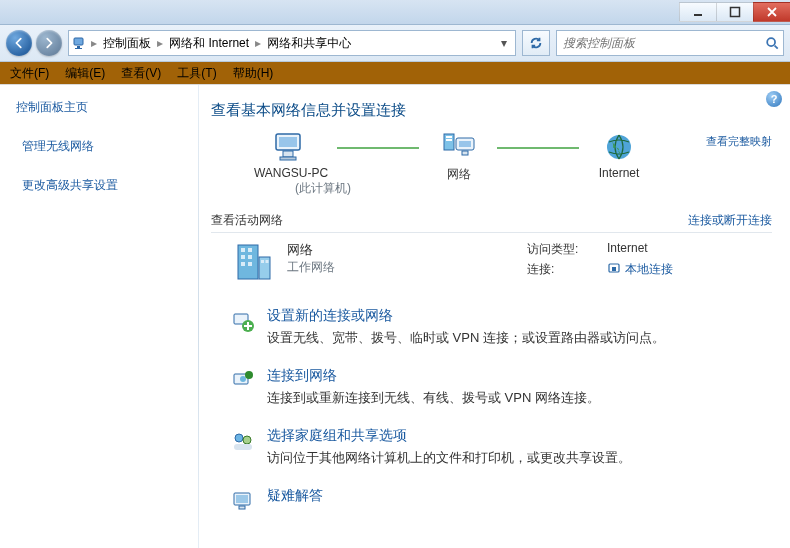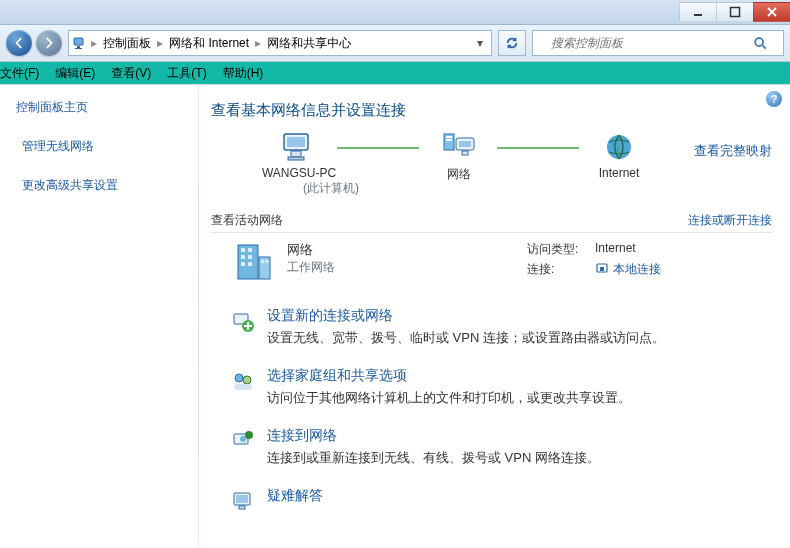--- a/index.html
+++ b/index.html
@@ -114,42 +114,43 @@
     justify-content: center;
   }
   .refreshbtn svg { width: 14px; height: 14px; stroke:#2e6aa7; fill:none; stroke-width:2; }
   .searchbox {
     width: 218px;
     height: 24px;
     border: 1px solid #9db7d1;
     background: #fff;
     display: flex;
     align-items: center;
-    padding: 0 16px;
+    padding: 0 4px;
     justify-content: space-between;
   }
   .searchbox input {
     border: 0;
     outline: 0;
     width: 100%;
     font-style: italic;
     color: #888;
     font-size: 12px;
     background: transparent;
     font-family: inherit;
   }
   .searchbox .sicon { width:16px;height:16px; display:inline-flex;align-items:center;justify-content:center; }
   .searchbox .sicon svg { width:14px;height:14px;stroke:#3b74b3;fill:none;stroke-width:2;}
   
   .menubar {
     height: 22px;
     border-bottom: 1px solid #d9d9d9;
-    background: #14b8a6;
-    display: flex;
-    align-items: center;
+    background: #a16207;
+    display: flex;
+    align-items: center;
+    padding-left: 10px;
     gap: 16px;
     font-size: 12px;
   }
   .menubar span { cursor: default; }
   
   .body {
     display: flex;
     height: calc(548px - 24px - 36px - 22px);
   }
   .sidebar {
@@ -236,22 +237,22 @@
   .mapnode .icon-wrap {
     height: 36px;
     display:flex;align-items:center;justify-content:center;
   }
   .mapnode .lbl {
     font-size: 12px;
     color: #333;
   }
   .maplink-r {
     position: absolute;
-    top: 12px; right: 0;
-    font-size: 13px;
+    top: 4px; right: 0;
+    font-size: 11px;
     color: #1b5aa0;
   }
   .connector {
     position: absolute;
     top: 17px;
     height: 2px;
     background: linear-gradient(to right, #6fb96f 0%, #6fb96f 100%);
   }
   .connector::before, .connector::after {
     content: '';
@@ -279,21 +280,21 @@
   }
   .activenet .neticon { width: 48px; display:flex;align-items:center;justify-content:center; }
   .activenet .netinfo { margin-left: 10px; flex: 0 0 200px; }
   .activenet .netname { font-size: 13px; color: #333; }
   .activenet .nettype { font-size: 12px; color: #6b7680; }
   .activenet .netprops {
     flex: 1;
     margin-left: 40px;
     font-size: 12px;
   }
-  .proprow { display: flex; margin-bottom: 3px; }
+  .proprow { display: flex; gap: 12px; margin-bottom: 3px; }
   .proprow .k { color: #333; width: 68px; }
   .proprow .v { color: #333; }
   .proprow .v.link { color: #1b5aa0; display:inline-flex;align-items:center;gap:4px;}
   .settings {
     margin-top: 4px;
   }
   .settingitem {
     display: flex;
     padding: 4px 0 16px 18px;
   }
@@ -403,21 +404,21 @@
 
   </div>
   <div class="divider"></div>
 
   <div class="content">
     <div class="helpicon">?</div>
     <div class="h1">查看基本网络信息并设置连接</div>
 
     <div class="topmap">
       <a class="maplink-r">查看完整映射</a>
-      <div class="mapnode" style="left:20px;top:0;">
+      <div class="mapnode" style="left:12px;top:0;">
         <div class="icon-wrap">
             <span>
           <svg width="36" height="32" viewBox="0 0 36 32">
                 <rect x="3" y="3" width="24" height="16" rx="2" fill="#eaf3fb" stroke="#2e6aa7" stroke-width="1.5"></rect>
                 <rect x="6" y="6" width="18" height="10" fill="#98c5ea"></rect>
                 <rect x="10" y="20" width="10" height="6" fill="#d8e4ef" stroke="#2e6aa7"></rect>
                 <rect x="7" y="26" width="16" height="3" fill="#b6c9db" stroke="#2e6aa7"></rect>
               </svg>
         </span>
           </div>
@@ -508,42 +509,42 @@
             </svg>
         </div>
         <div class="txt">
           <div class="lnk">设置新的连接或网络</div>
           <div class="desc">设置无线、宽带、拨号、临时或 VPN 连接；或设置路由器或访问点。</div>
         </div>
       </div>
       <div class="settingitem">
         <div class="sicon">
           <svg width="26" height="26" viewBox="0 0 26 26">
-              <circle cx="9" cy="10" r="4" fill="#6cb4e4" stroke="#2e6aa7"></circle>
-              <circle cx="17" cy="12" r="4" fill="#a6d08c" stroke="#3a7a2a"></circle>
-              <rect x="4" y="16" width="18" height="6" rx="3" fill="#d8e4ef"></rect>
-            </svg>
-        </div>
-        <div class="txt">
-          <div class="lnk">选择家庭组和共享选项</div>
-          <div class="desc">访问位于其他网络计算机上的文件和打印机，或更改共享设置。</div>
-        </div>
-      </div>
-      <div class="settingitem">
-        <div class="sicon">
-          <svg width="26" height="26" viewBox="0 0 26 26">
               <rect x="4" y="6" width="14" height="10" rx="1" fill="#eaf3fb" stroke="#2e6aa7"></rect>
               <circle cx="13" cy="11" r="3" fill="#6fb7df"></circle>
               <path d="M17 5 L23 -1" stroke="#d03a2b" stroke-width="0"></path>
               <circle cx="19" cy="7" r="4" fill="#2e8b2e"></circle>
             </svg>
         </div>
         <div class="txt">
           <div class="lnk">连接到网络</div>
           <div class="desc">连接到或重新连接到无线、有线、拨号或 VPN 网络连接。</div>
+        </div>
+      </div>
+      <div class="settingitem">
+        <div class="sicon">
+          <svg width="26" height="26" viewBox="0 0 26 26">
+              <circle cx="9" cy="10" r="4" fill="#6cb4e4" stroke="#2e6aa7"></circle>
+              <circle cx="17" cy="12" r="4" fill="#a6d08c" stroke="#3a7a2a"></circle>
+              <rect x="4" y="16" width="18" height="6" rx="3" fill="#d8e4ef"></rect>
+            </svg>
+        </div>
+        <div class="txt">
+          <div class="lnk">选择家庭组和共享选项</div>
+          <div class="desc">访问位于其他网络计算机上的文件和打印机，或更改共享设置。</div>
         </div>
       </div>
       <div class="settingitem" style="padding-bottom:0;">
         <div class="sicon">
           <svg width="26" height="26" viewBox="0 0 26 26">
               <rect x="4" y="5" width="16" height="12" rx="1" fill="#eaf3fb" stroke="#2e6aa7"></rect>
               <rect x="6" y="7" width="12" height="8" fill="#9cc8e8"></rect>
               <rect x="9" y="18" width="6" height="3" fill="#d8e4ef" stroke="#2e6aa7"></rect>
             </svg>
         </div>

